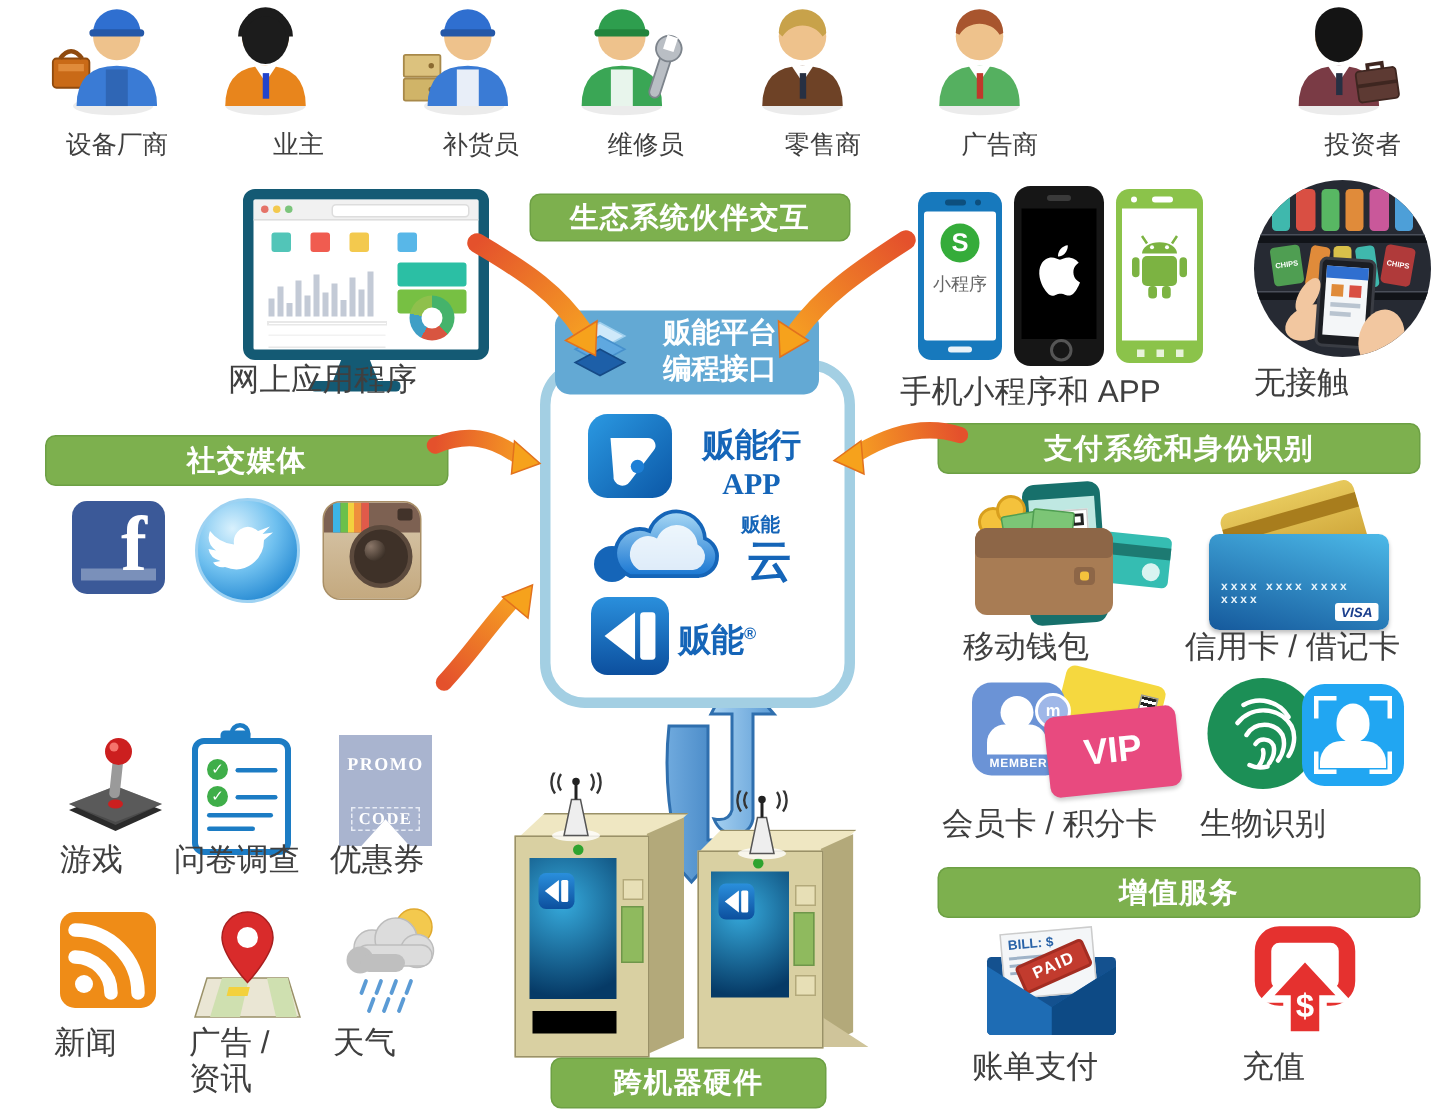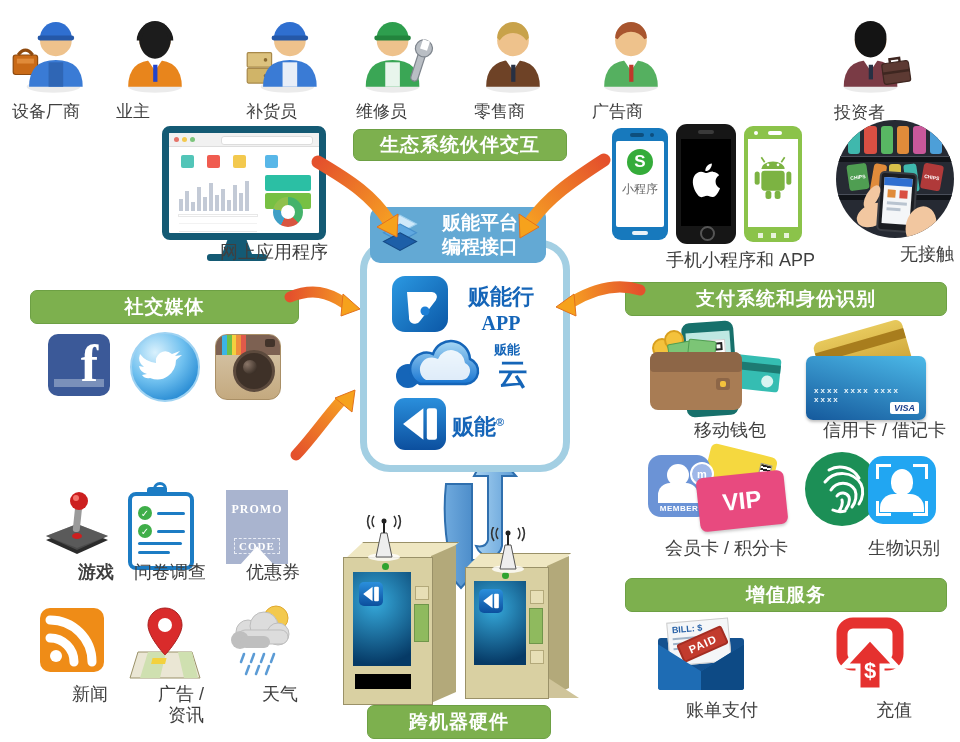--- a/index.html
+++ b/index.html
@@ -1,24 +1,24 @@
 <!DOCTYPE html>
 <html><head>
 <meta charset="utf-8">
 <style>
   html,body{margin:0;padding:0;background:#fff;}
   #stage{position:relative;width:960px;height:742px;background:#fff;overflow:hidden;
          font-family:"Liberation Sans","DejaVu Sans",sans-serif;color:#3f3f3f;}
   .abs{position:absolute;}
-  .lbl{position:absolute;text-align:right;font-size:18px;color:#3f3f3f;line-height:1.15;}
+  .lbl{position:absolute;text-align:left;font-size:21px;color:#3f3f3f;line-height:1.15;}
   .banner{position:absolute;background:#7db04e;border:1px solid #6da044;color:#fff;font-weight:bold;
           font-size:19px;border-radius:7px;display:flex;align-items:center;justify-content:center;
           letter-spacing:1px;}
   
-  .person{position:absolute;top:16px;width:100px;text-align:left;}
+  .person{position:absolute;top:0;width:100px;text-align:right;}
   .person .plabel{font-size:17px;margin-top:2px;}
   
   .mon-frame{position:absolute;left:162px;top:126px;width:150px;height:100px;background:#fff;
              border:7px solid #145a74;border-radius:8px;overflow:hidden;}
   .mbar{height:13px;background:#f1f1f1;border-bottom:1px solid #ddd;position:relative;}
   .mdot{position:absolute;top:4px;width:5px;height:5px;border-radius:50%;}
   .murl{position:absolute;top:3px;left:52px;right:6px;height:7px;background:#fff;border:1px solid #ddd;border-radius:3px;}
   .sq{position:absolute;width:13px;height:13px;border-radius:2px;}
   .bars{position:absolute;left:10px;top:44px;width:78px;height:34px;display:flex;align-items:flex-end;gap:2px;}
   .bars i{display:block;width:4px;background:#c3cad6;}
@@ -458,21 +458,21 @@
 
   <svg class="abs" style="left:42px;top:490px;" width="70" height="70" viewBox="0 0 70 70">
     <polygon points="35,38 66,50 35,64 4,50" fill="#2b2b2b"></polygon>
     <polygon points="35,34 66,46 35,60 4,46" fill="#4a4a4a"></polygon>
     <polygon points="35,34 66,46 35,58 4,46" fill="#6a6a6a" opacity=".5"></polygon>
     <rect x="32" y="14" width="7" height="28" rx="3" fill="#9a9a9a" transform="rotate(6 35 28)"></rect>
     <circle cx="37" cy="11" r="9" fill="#cc1f1f"></circle>
     <circle cx="34" cy="8" r="3" fill="#ff8a80" opacity=".8"></circle>
     <ellipse cx="35" cy="46" rx="5" ry="3" fill="#cc1f1f"></ellipse>
   </svg>
-  <div class="lbl" style="left:40px;top:562px;width:74px;font-weight:bold;">游戏</div>
+  <div class="lbl" style="left:40px;top:562px;width:74px;">游戏</div>
 
   <div class="clip">
     <div class="ring"></div>
       <div class="top"></div>
     <div class="crow" style="top:10px;">
         <span class="chk">✓</span>
         <span class="cl" style="width:28px;"></span>
       </div>
     <div class="crow" style="top:28px;">
         <span class="chk">✓</span>

